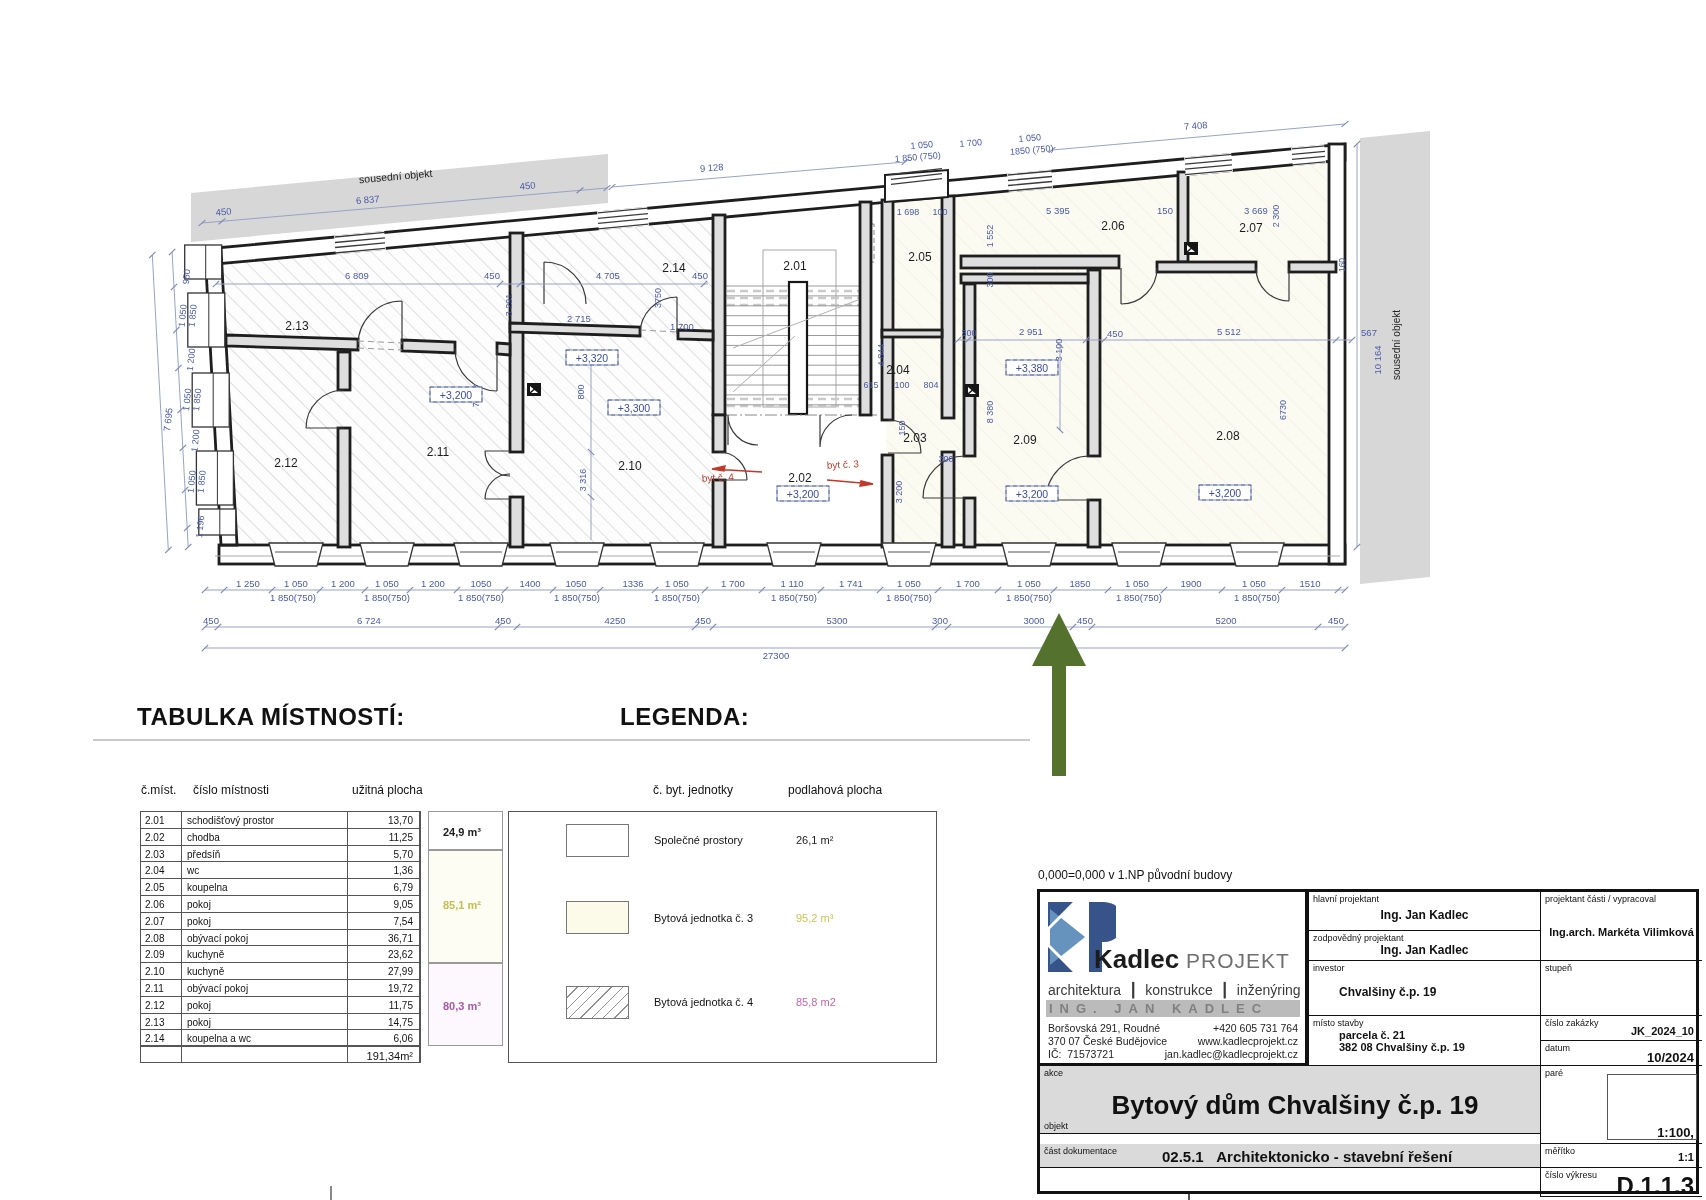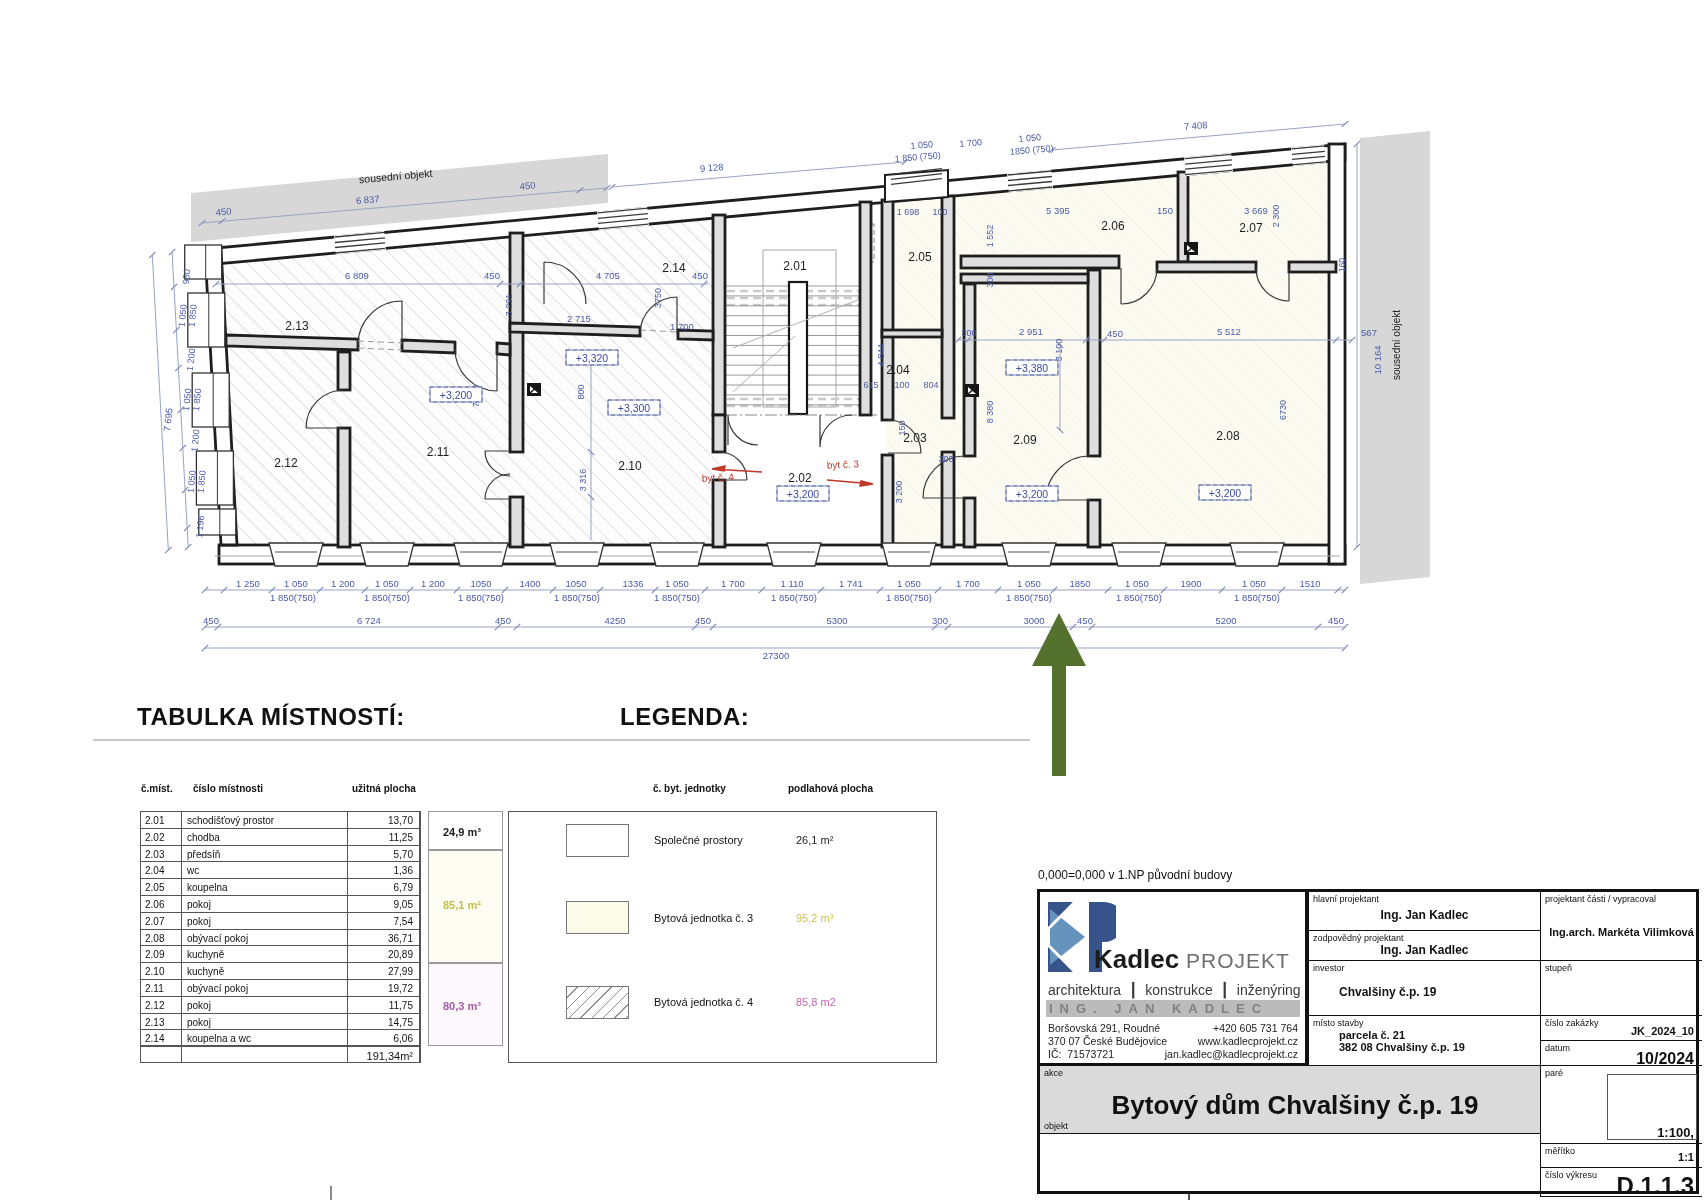--- a/index.html
+++ b/index.html
@@ -1,17 +1,17 @@
 <!DOCTYPE html>
 <html><head><meta charset="utf-8">
 <style>
 *{margin:0;padding:0;box-sizing:border-box}
 body{width:1706px;height:1200px;background:#ffffff;font-family:"Liberation Sans",sans-serif;position:relative;overflow:hidden}
 .hdrbold{position:absolute;font-weight:bold;color:#111;letter-spacing:0.5px}
-.th{position:absolute;font-size:10px;font-weight:bold;color:#111}
+.th{position:absolute;font-size:12px;font-weight:normal;color:#111}
 #tbl{position:absolute;left:140px;top:0;width:280px;height:0}
 .tr{position:absolute;left:0;width:280px;height:16.8px;border:1px solid #555;border-bottom:none;font-size:10px;color:#111}
 .tr.total{border:1px solid #555;height:17px}
 .tr .c1{position:absolute;left:4px;top:3px}
 .tr .c2{position:absolute;left:46px;top:3px}
 .tr .c3{position:absolute;right:6px;top:3px}
 .vline{position:absolute;top:811px;height:252px;width:1px;background:#555}
 #tbl .tr:nth-child(14){border-bottom:1px solid #555}
 .grp{position:absolute;left:428px;width:75px;border:1px solid #999;background:#fff}
 .grp span{position:absolute;left:14px;font-size:11px;font-weight:bold}
@@ -483,21 +483,21 @@
       <span class="c3">7,54</span>
     </div>
     <div class="tr" style="top:928.6px">
       <span class="c1">2.08</span>
       <span class="c2">obývací pokoj</span>
       <span class="c3">36,71</span>
     </div>
     <div class="tr" style="top:945.4px">
       <span class="c1">2.09</span>
       <span class="c2">kuchyně</span>
-      <span class="c3">20,89</span>
+      <span class="c3">23,62</span>
     </div>
     <div class="tr" style="top:962.2px">
       <span class="c1">2.10</span>
       <span class="c2">kuchyně</span>
       <span class="c3">27,99</span>
     </div>
     <div class="tr" style="top:979.0px">
       <span class="c1">2.11</span>
       <span class="c2">obývací pokoj</span>
       <span class="c3">19,72</span>
@@ -589,34 +589,38 @@
  <div class="cell" style="left:500px;top:0;width:162px;height:69px">
       <span class="lab">projektant části / vypracoval</span>
       <div class="vv" style="top:34px;left:0;width:100%;text-align:center;font-size:11px">Ing.arch. Markéta Vilimková</div>
     </div>
  <div class="cell" style="left:500px;top:124px;width:162px;height:25px">
       <span class="lab">číslo zakázky</span>
       <div class="vv" style="top:9px;right:8px;font-size:11px">JK_2024_10</div>
     </div>
  <div class="cell" style="left:500px;top:149px;width:162px;height:25px">
       <span class="lab">datum</span>
-      <div class="vv" style="top:9px;right:8px;font-size:16px">10/2024</div>
+      <div class="vv" style="top:9px;right:8px;font-size:13px">10/2024</div>
     </div>
  <div class="cell" style="left:500px;top:174px;width:162px;height:78px">
       <span class="lab">paré</span>
    <div style="position:absolute;left:66px;top:8px;width:90px;height:66px;background:#fff;border:1px solid #555"></div>
    <div style="position:absolute;right:8px;bottom:3px;font-weight:bold;font-size:13px">1:100,</div>
     </div>
  <div class="cell" style="left:500px;top:252px;width:162px;height:24px">
       <span class="lab">měřítko</span>
       <div class="vv" style="top:7px;right:8px;font-size:11px">1:1</div>
     </div>
  <div class="cell" style="left:500px;top:276px;width:162px;height:29px">
       <span class="lab">číslo výkresu</span>
       <div style="position:absolute;right:8px;top:4px;font-weight:bold;font-size:24px">D.1.1.3</div>
     </div>
  <div class="cell grey" style="left:0;top:174px;width:500px;height:68px">
       <span class="lab">akce</span>
    <div style="position:absolute;left:55px;top:24px;width:400px;text-align:center;font-weight:bold;font-size:26px;color:#111;white-space:nowrap">Bytový dům Chvalšiny č.p. 19</div>
    <div class="lab" style="top:auto;bottom:2px">objekt</div>
     </div>
+ <div class="cell grey" style="left:0;top:252px;width:500px;height:24px">
+      <span class="lab">část dokumentace</span>
+   <div style="position:absolute;left:122px;top:4px;font-weight:bold;font-size:15px">02.5.1&nbsp;&nbsp;&nbsp;Architektonicko - stavební řešení</div>
+    </div>
 </div>
 <div style="position:absolute;left:330px;top:1186px;width:1.5px;height:14px;background:#888"></div>
 <div style="position:absolute;left:1188px;top:1194px;width:1.5px;height:6px;background:#555"></div>
 </body></html>

